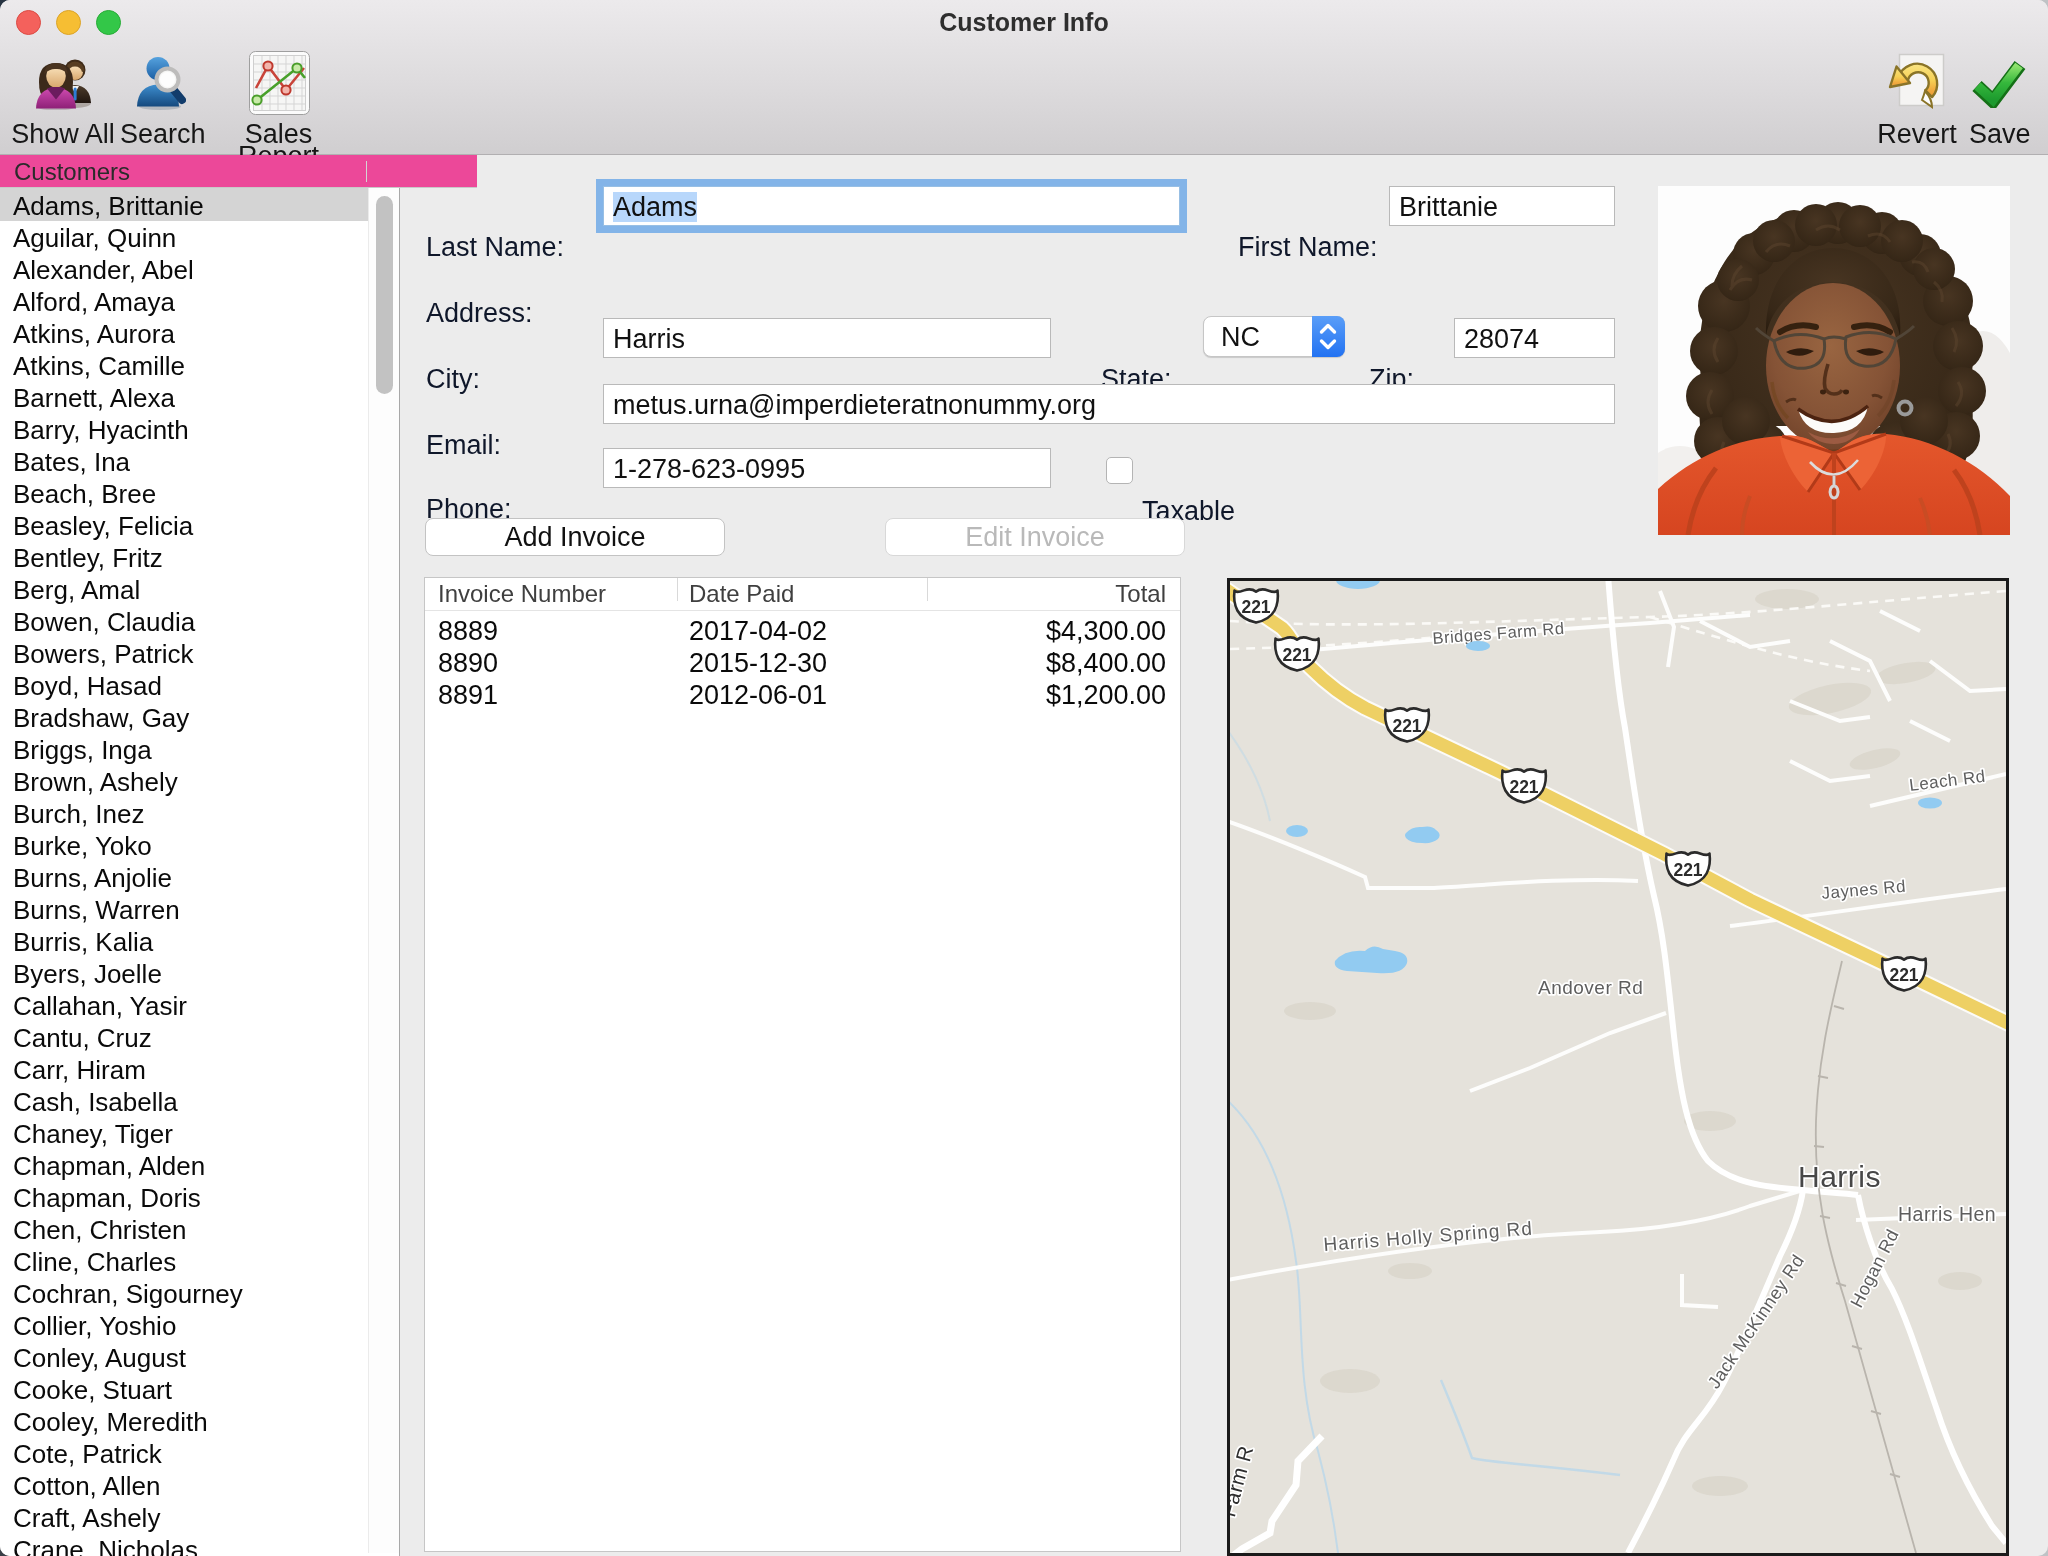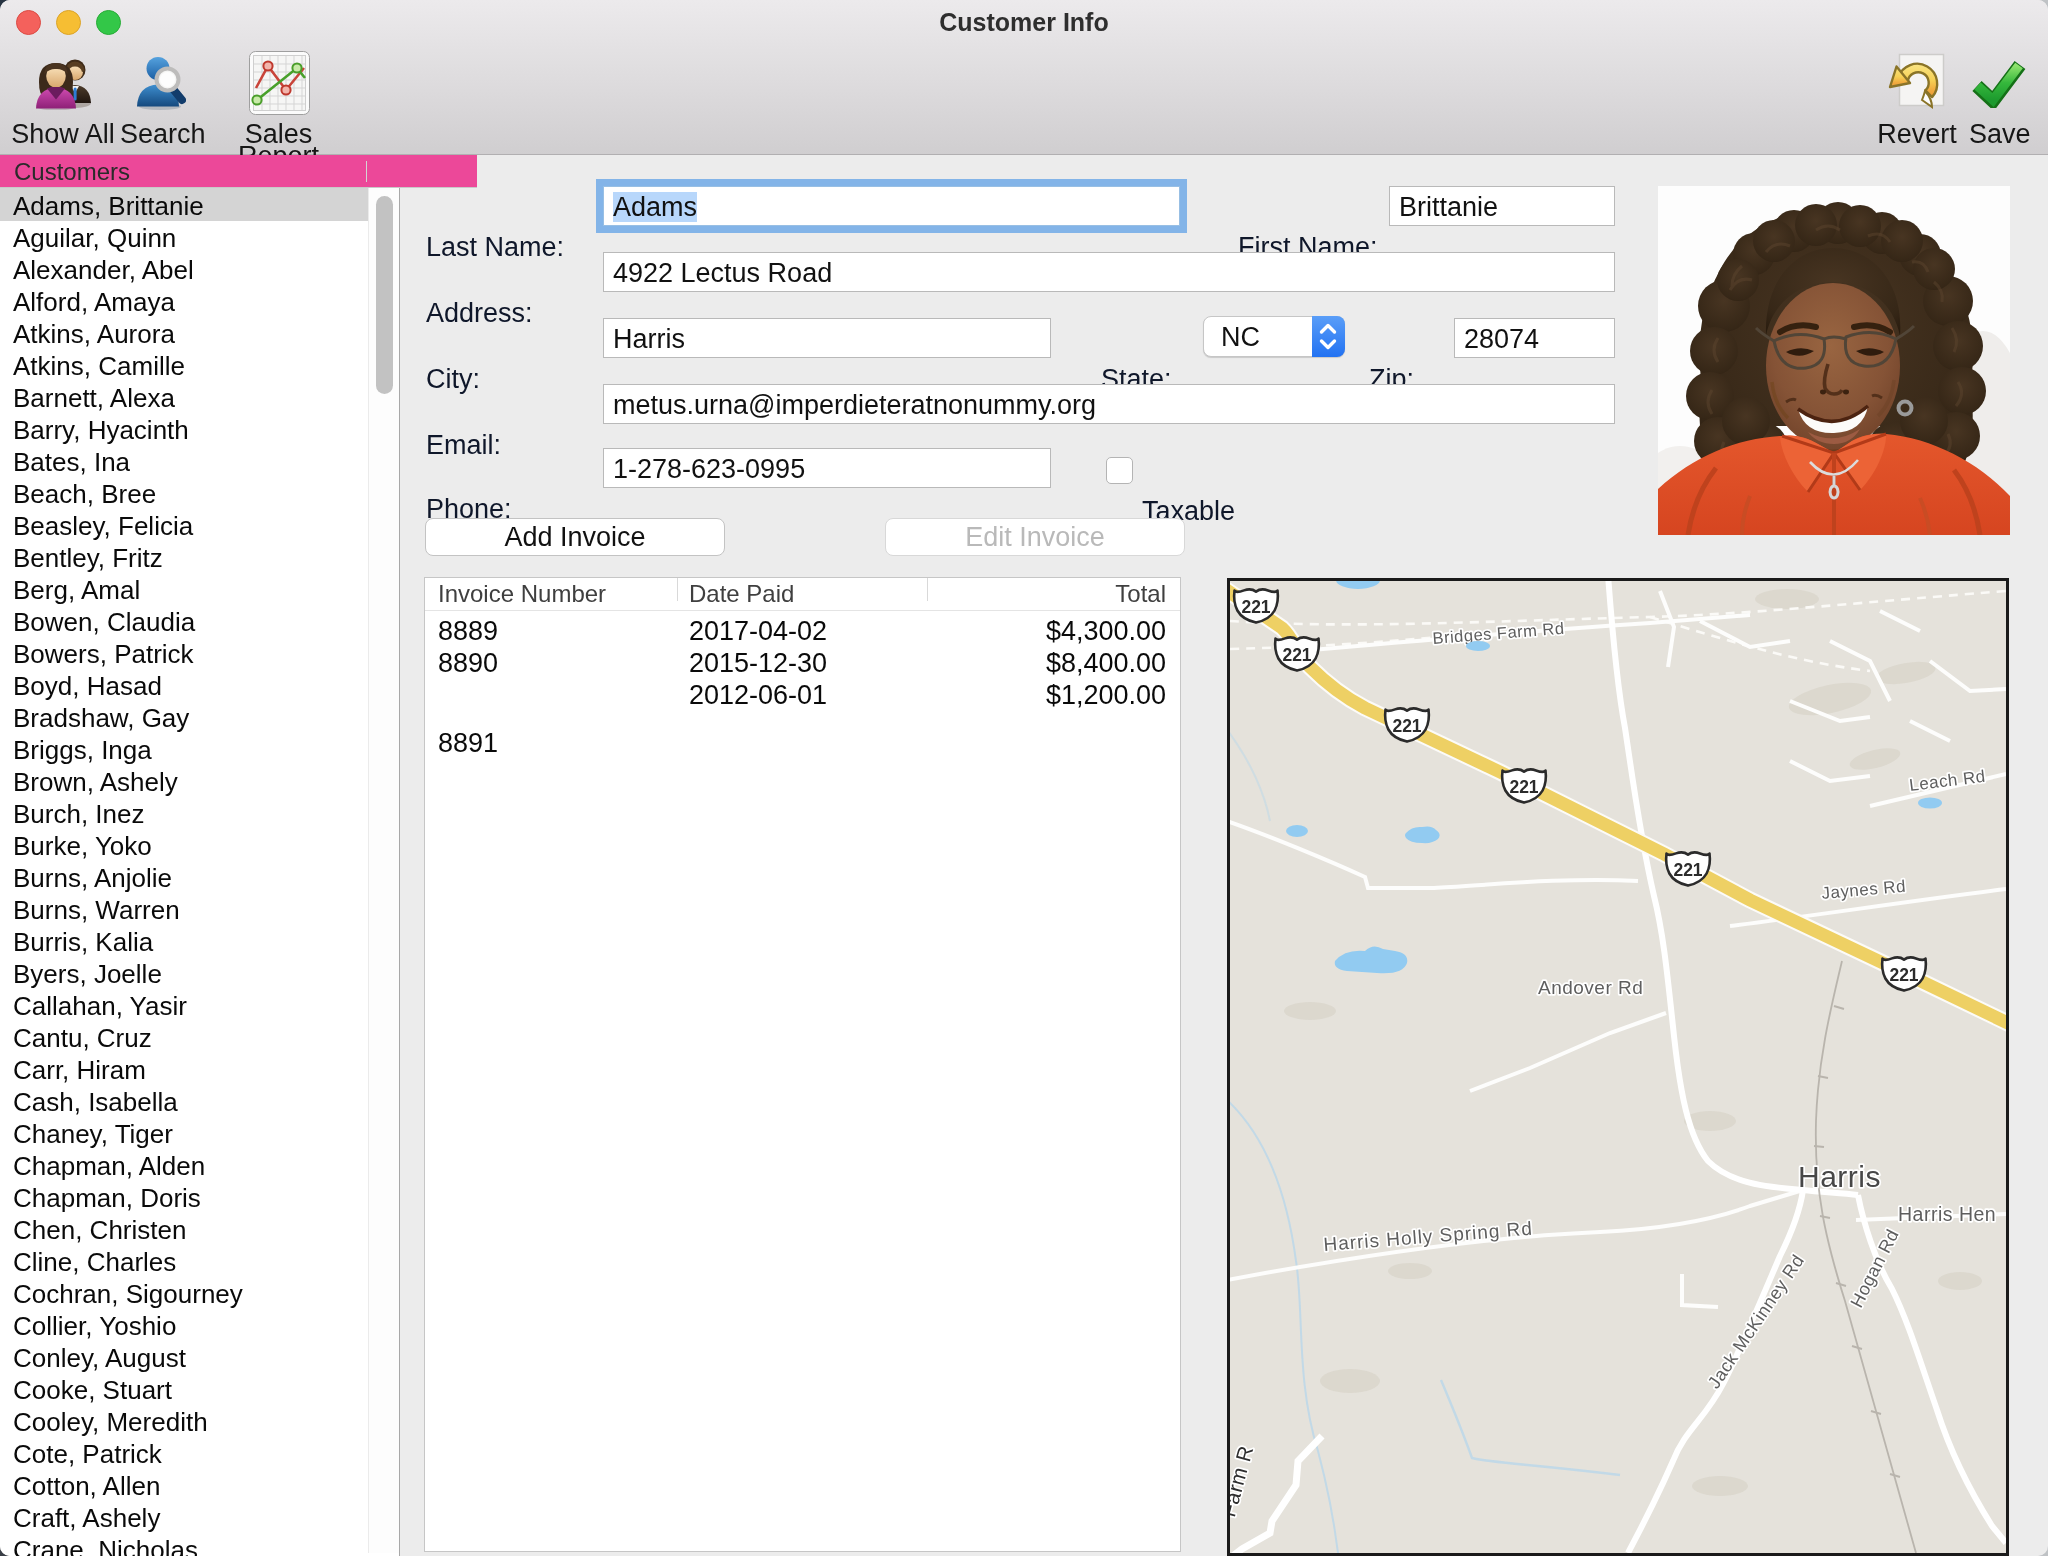--- a/index.html
+++ b/index.html
@@ -217,21 +217,20 @@
   <div class="lbl" style="left:426px; top:252px;">Address:</div>
   <div class="lbl" style="left:426px; top:318px;">City:</div>
   <div class="lbl" style="left:1101px; top:318px;text-align:right;">State:</div>
   <div class="lbl" style="left:1369px; top:318px;">Zip:</div>
   <div class="lbl" style="left:426px; top:384px;">Email:</div>
   <div class="lbl" style="left:426px; top:448px;">Phone:</div>
   <div class="lbl" style="left:1142px; top:450px;">Taxable</div>
 
   <div class="fld" id="lastfld" style="left:603px; top:186px; width:577px;"><span class="sel">Adams</span></div>
   <div class="fld" style="left:1389px; top:186px; width:226px;">Brittanie</div>
-  <div class="fld" style="left:603px; top:252px; width:1012px;">4922 Lectus Road</div>
   <div class="fld" style="left:603px; top:318px; width:448px;">Harris</div>
   <div id="nc">
       <span class="t">NC</span>
     <div id="ncstep">
       <svg width="33" height="41" viewBox="0 0 33 41">
         <path d="M9.5 16 L16 9.5 L22.5 16" fill="none" stroke="#fff" stroke-width="3.4" stroke-linecap="round" stroke-linejoin="round"></path>
         <path d="M9.5 25 L16 31.5 L22.5 25" fill="none" stroke="#fff" stroke-width="3.4" stroke-linecap="round" stroke-linejoin="round"></path>
       </svg>
     </div>
   </div>
@@ -255,21 +254,21 @@
         <span style="left:13px;">8889</span>
         <span style="left:264px;">2017-04-02</span>
         <span class="ra" style="right:14px;">$4,300.00</span>
       </div>
     <div class="row" style="top:69px;padding-left:36px;">
         <span style="left:13px;">8890</span>
         <span style="left:264px;">2015-12-30</span>
         <span class="ra" style="right:14px;">$8,400.00</span>
       </div>
     <div class="row" style="top:101px;">
-        <span style="left:13px;margin-top:48px;">8891</span>
+        <span style="left:13px;">8891</span>
         <span style="left:264px;">2012-06-01</span>
         <span class="ra" style="right:14px;">$1,200.00</span>
       </div>
   </div>
 
   <div id="photo" class="abs" style="left:1658px; top:186px; width:352px; height:349px; background:#fdfdfd; overflow:hidden;">
     <svg width="352" height="349" viewBox="0 0 352 349">
       <defs>
         <radialGradient id="pskin" cx="0.48" cy="0.38" r="0.72">
           <stop offset="0" stop-color="#996541"></stop>

